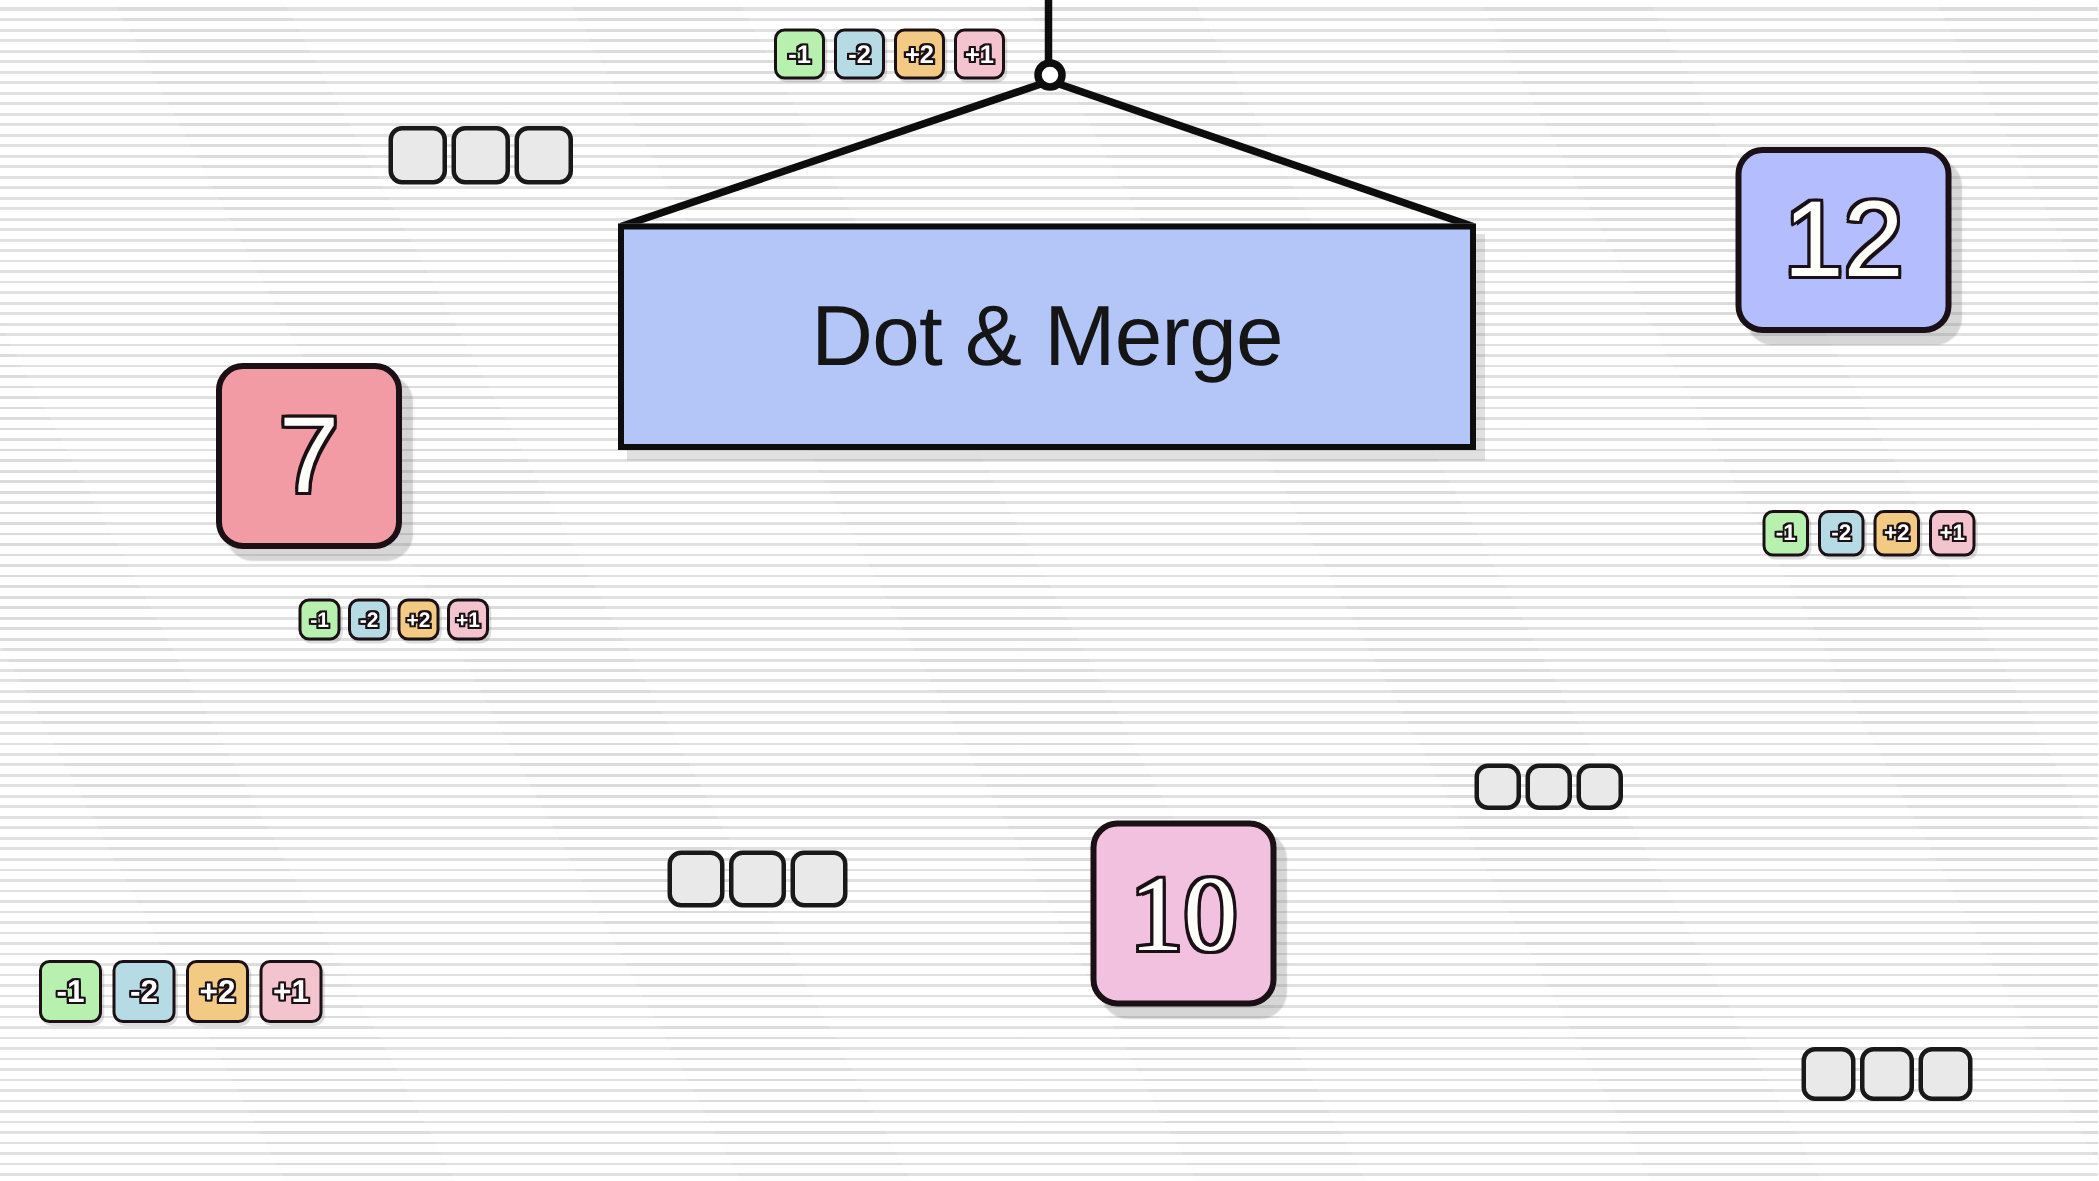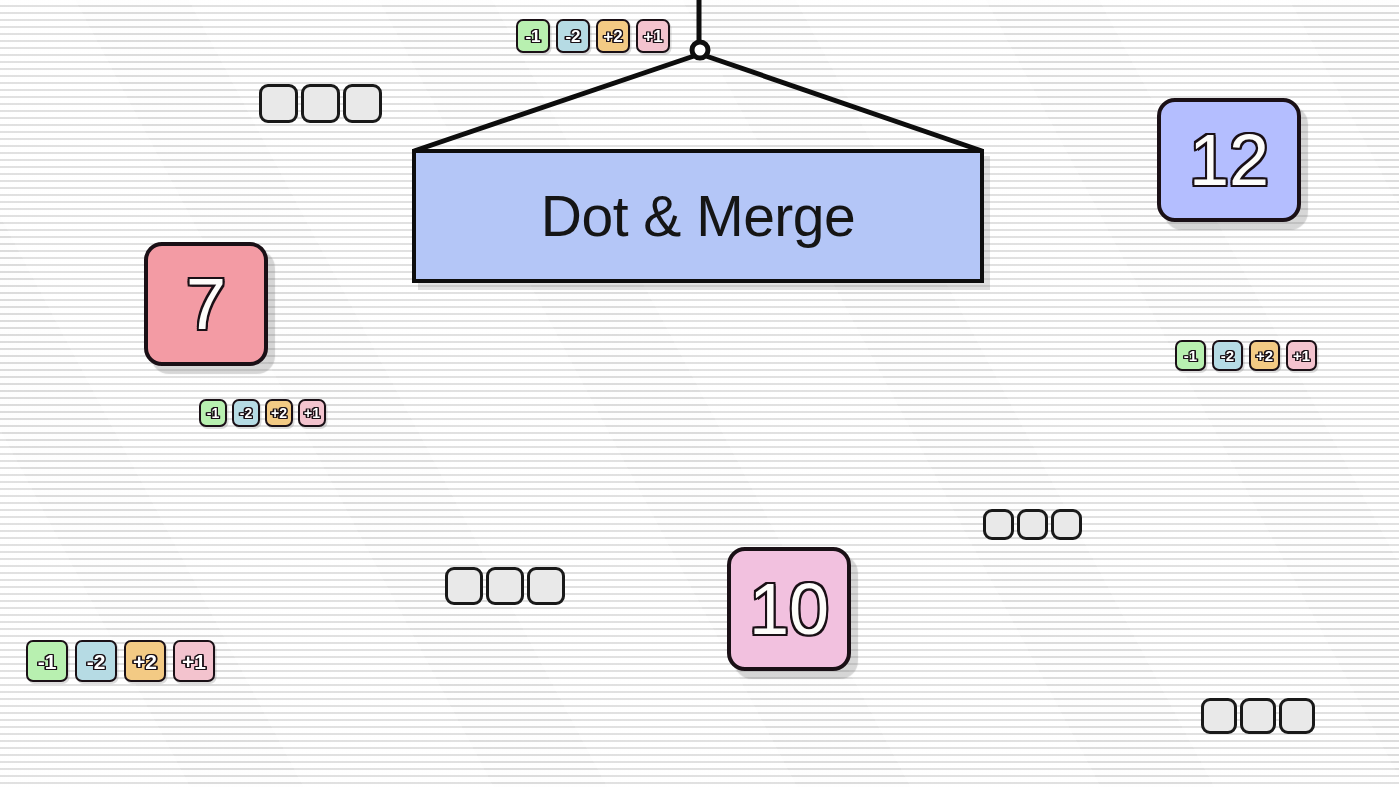--- a/index.html
+++ b/index.html
@@ -55,21 +55,21 @@
     height: 300px;
     pointer-events: none;
   }
   .sign-wrap svg { display: block; }
 
   .banner {
     position: absolute;
     left: 412px;
     top: 149px;
     width: 572px;
-    height: 134px;
+    height: 151px;
     background: #b4c6f7;
     border: 4px solid #0d0d0d;
     box-sizing: border-box;
     box-shadow: 6px 7px 0 rgba(120,120,120,0.22);
     display: flex;
     align-items: center;
     justify-content: center;
   }
   .banner-title {
     font-size: 57px;
@@ -163,21 +163,21 @@
     <div class="banner-title">Dot &amp; Merge</div>
   </div>
 
   <div id="tiles-layer">
       <div class="tile" style="left: 144px; top: 242px; width: 124px; height: 124px; background: rgb(243, 155, 164);">
         <span class="tile-num">7</span>
       </div>
       <div class="tile" style="left: 1157px; top: 98px; width: 144px; height: 124px; background: rgb(180, 190, 255);">
         <span class="tile-num">12</span>
       </div>
-      <div class="tile" style="left: 727px; top: 547px; width: 124px; height: 124px; background: rgb(242, 193, 223);">
+      <div class="tile" style="left: 727px; top: 547px; width: 124px; height: 124px; background: rgb(242, 193, 223); font-family: Liberation Serif, serif;">
         <span class="tile-num">10</span>
       </div>
     </div>
   <div id="badges-layer">
       <div class="badge-row" style="left: 516px; top: 19px; gap: 6px;">
         <div class="badge" style="width: 34px; height: 34px; background: rgb(184, 240, 176); font-size: 17px;">
           <span>-1</span>
         </div>
         <div class="badge" style="width: 34px; height: 34px; background: rgb(182, 219, 228); font-size: 17px;">
           <span>-2</span>

